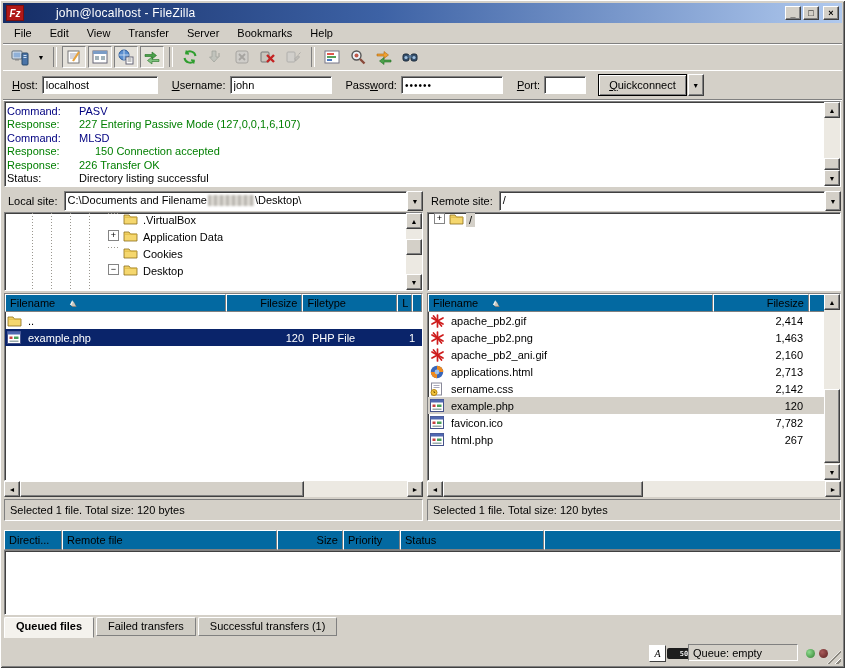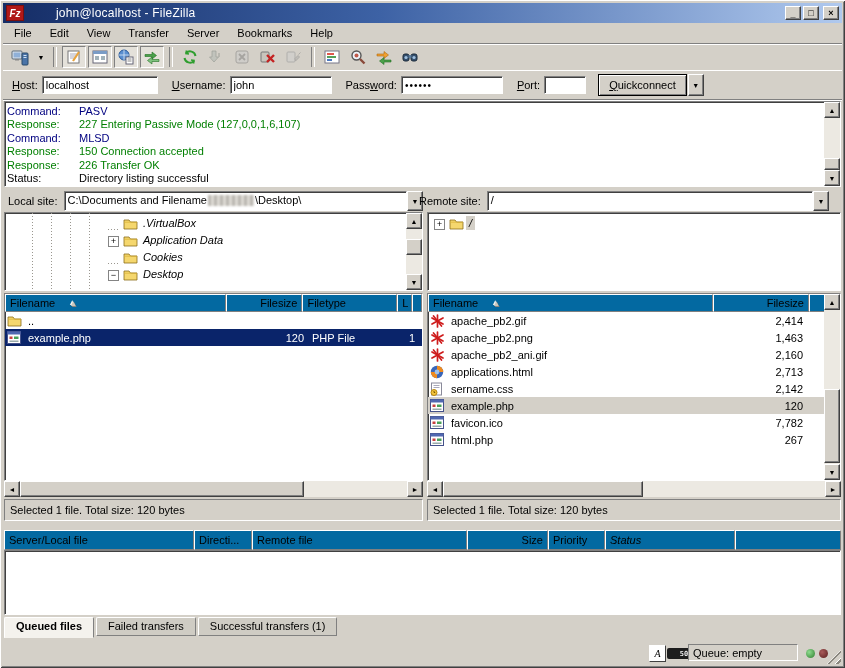--- a/index.html
+++ b/index.html
@@ -47,21 +47,21 @@
   .siterow{position:absolute;height:20px;display:flex;align-items:center;}
   .sitelabel{padding:0 6px 0 4px;flex:none;}
   .combo{flex:1;display:flex;height:20px;box-sizing:border-box;}
   .combo-text{flex:1;background:#fff;border:1px solid;border-color:#808080 #fff #fff #808080;box-shadow:inset 1px 1px 0 #404040;
               padding:2px 3px;white-space:nowrap;overflow:hidden;box-sizing:border-box;}
   .combo-btn{width:16px;height:20px;font-size:7px;display:flex;align-items:center;justify-content:center;padding:0;flex:none;box-sizing:border-box;}
   .redacted{display:inline-block;width:46px;height:11px;vertical-align:-2px;margin:0 1px;
             background:repeating-linear-gradient(90deg,#b9b6b0 0 3px,#dedbd5 3px 6px);filter:blur(1.2px);}
   
   .treebox{position:absolute;box-sizing:border-box;overflow:hidden;}
-  .treerow{position:relative;height:17px;display:flex;align-items:flex-end;white-space:nowrap;font-style:italic;}
+  .treerow{position:relative;height:17px;display:flex;align-items:flex-start;white-space:nowrap;}
   .tguide{position:absolute;top:0;bottom:0;width:1px;background-image:repeating-linear-gradient(180deg,#9a978f 0 1px,transparent 1px 3px);}
   .exp{width:11px;height:11px;box-sizing:border-box;border:1px solid #848484;background:#fff;font-size:9px;line-height:8px;
        text-align:center;flex:none;margin-right:4px;}
   .stub{width:11px;height:1px;flex:none;margin-right:4px;background-image:repeating-linear-gradient(90deg,#9a978f 0 1px,transparent 1px 3px);}
   .ficon{width:17px;flex:none;display:flex;align-items:center;}
   .tlabel{padding:1px 3px;}
   .tlabel.sel-inactive{background:#d4d0c8;}
   
   .listbox{position:absolute;box-sizing:border-box;overflow:hidden;}
   .hdr-row{display:flex;height:18px;}
@@ -301,21 +301,21 @@
         <div class="logline">
           <span class="loglabel" style="color: rgb(0, 127, 0);">Response:</span>
           <span style="color: rgb(0, 127, 0);">227 Entering Passive Mode (127,0,0,1,6,107)</span>
         </div>
         <div class="logline">
           <span class="loglabel" style="color: rgb(0, 0, 128);">Command:</span>
           <span style="color: rgb(0, 0, 128);">MLSD</span>
         </div>
         <div class="logline">
           <span class="loglabel" style="color: rgb(0, 127, 0);">Response:</span>
-          <span style="color: rgb(0, 127, 0);">150 Connection accepted</span>
+          <span style="color: rgb(0, 127, 0); margin-left: 16px;">150 Connection accepted</span>
         </div>
         <div class="logline">
           <span class="loglabel" style="color: rgb(0, 127, 0);">Response:</span>
           <span style="color: rgb(0, 127, 0);">226 Transfer OK</span>
         </div>
         <div class="logline">
           <span class="loglabel" style="color: rgb(0, 0, 0);">Status:</span>
           <span style="color: rgb(0, 0, 0);">Directory listing successful</span>
         </div>
       </div>
@@ -329,21 +329,21 @@
   <div class="siterow" style="left:4px;top:191px;width:419px;">
     <span class="sitelabel">Local site:</span>
     <span class="combo">
       <span class="combo-text"><span>C:\Documents and Filename</span><span class="redacted"></span><span>\Desktop\</span></span>
       <button class="combo-btn btn3d">
           <span>▼</span>
         </button>
     </span>
   </div>
 
-  <div class="siterow" style="left:415px;top:191px;width:414px;">
+  <div class="siterow" style="left:427px;top:191px;width:414px;">
     <span class="sitelabel">Remote site:</span>
     <span class="combo">
       <span class="combo-text">/</span>
       <button class="combo-btn btn3d">
           <span>▼</span>
         </button>
     </span>
   </div>
 
   <div id="localtree" class="treebox sunken" style="left:4px;top:212px;width:419px;height:79px;">
@@ -587,36 +587,33 @@
   <div id="remotehsb" class="hsb" style="left:427px;top:481px;width:414px;">
       <span class="sbtn btn3d" style="left: 0px;">◄</span>
       <span class="sthumb btn3d" style="top: 0px; height: 16px; left: 16px; width: 200px;"></span>
       <span class="sbtn btn3d" style="right: 0px;">►</span>
     </div>
 
   <div class="statusline" style="left:4px;top:499px;width:419px;">Selected 1 file. Total size: 120 bytes</div>
   <div class="statusline" style="left:427px;top:499px;width:414px;">Selected 1 file. Total size: 120 bytes</div>
 
   <div id="queuehdr">
-      <span class="hcell" style="width: 190px;">
-        <span>Server/Local file</span>
-      </span>
       <span class="hcell" style="width: 58px;">
         <span>Directi...</span>
       </span>
       <span class="hcell" style="width: 215px;">
         <span>Remote file</span>
       </span>
-      <span class="hcell r" style="width: 81px;">
+      <span class="hcell r" style="width: 66px;">
         <span>Size</span>
       </span>
       <span class="hcell" style="width: 57px;">
         <span>Priority</span>
       </span>
-      <span class="hcell" style="width: 130px; font-style: italic;">
+      <span class="hcell" style="width: 144px;">
         <span>Status</span>
       </span>
       <span class="hcell" style="flex: 1 1 0%;"></span>
     </div>
   <div id="queuebody" class="sunken"></div>
 
   <div id="tabs">
       <div class="tab active">Queued files</div>
       <div class="tab">Failed transfers</div>
       <div class="tab">Successful transfers (1)</div>

